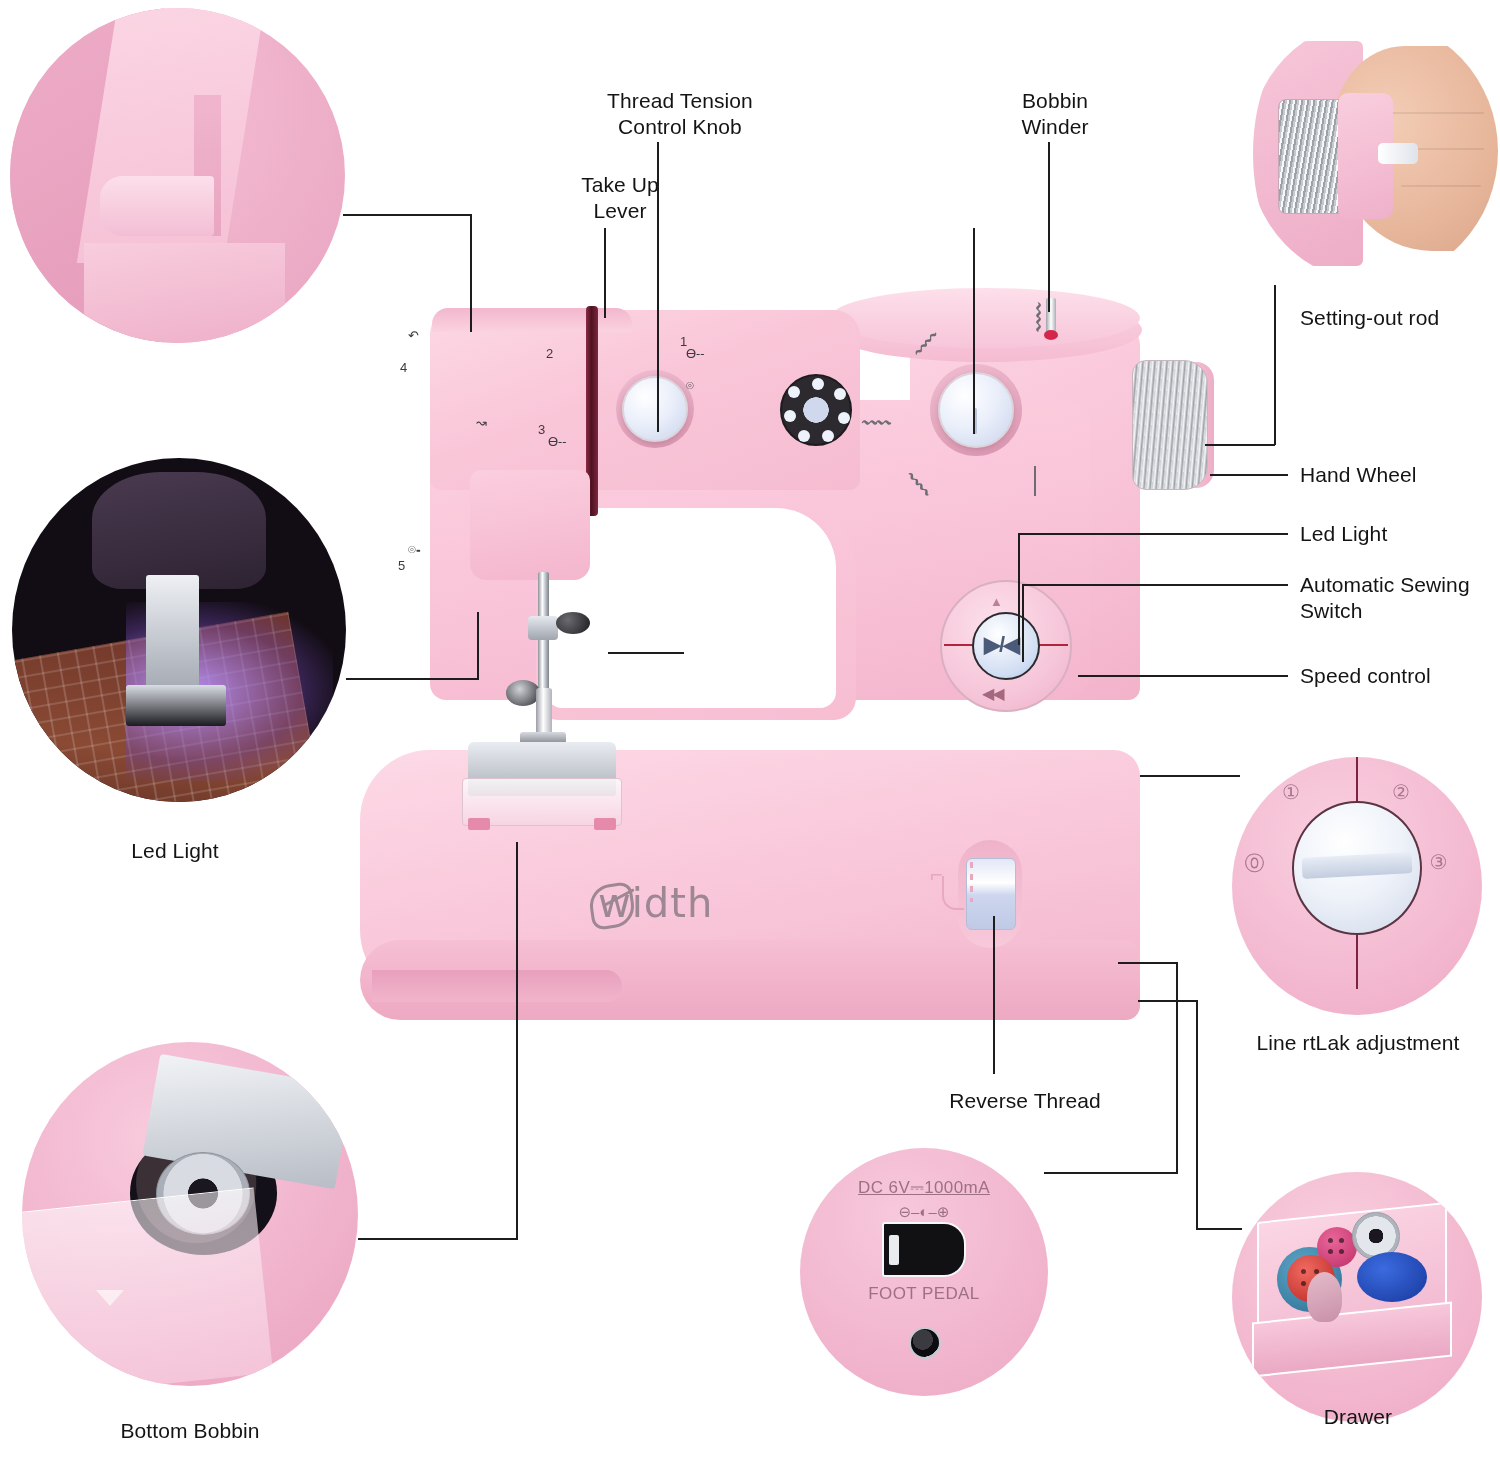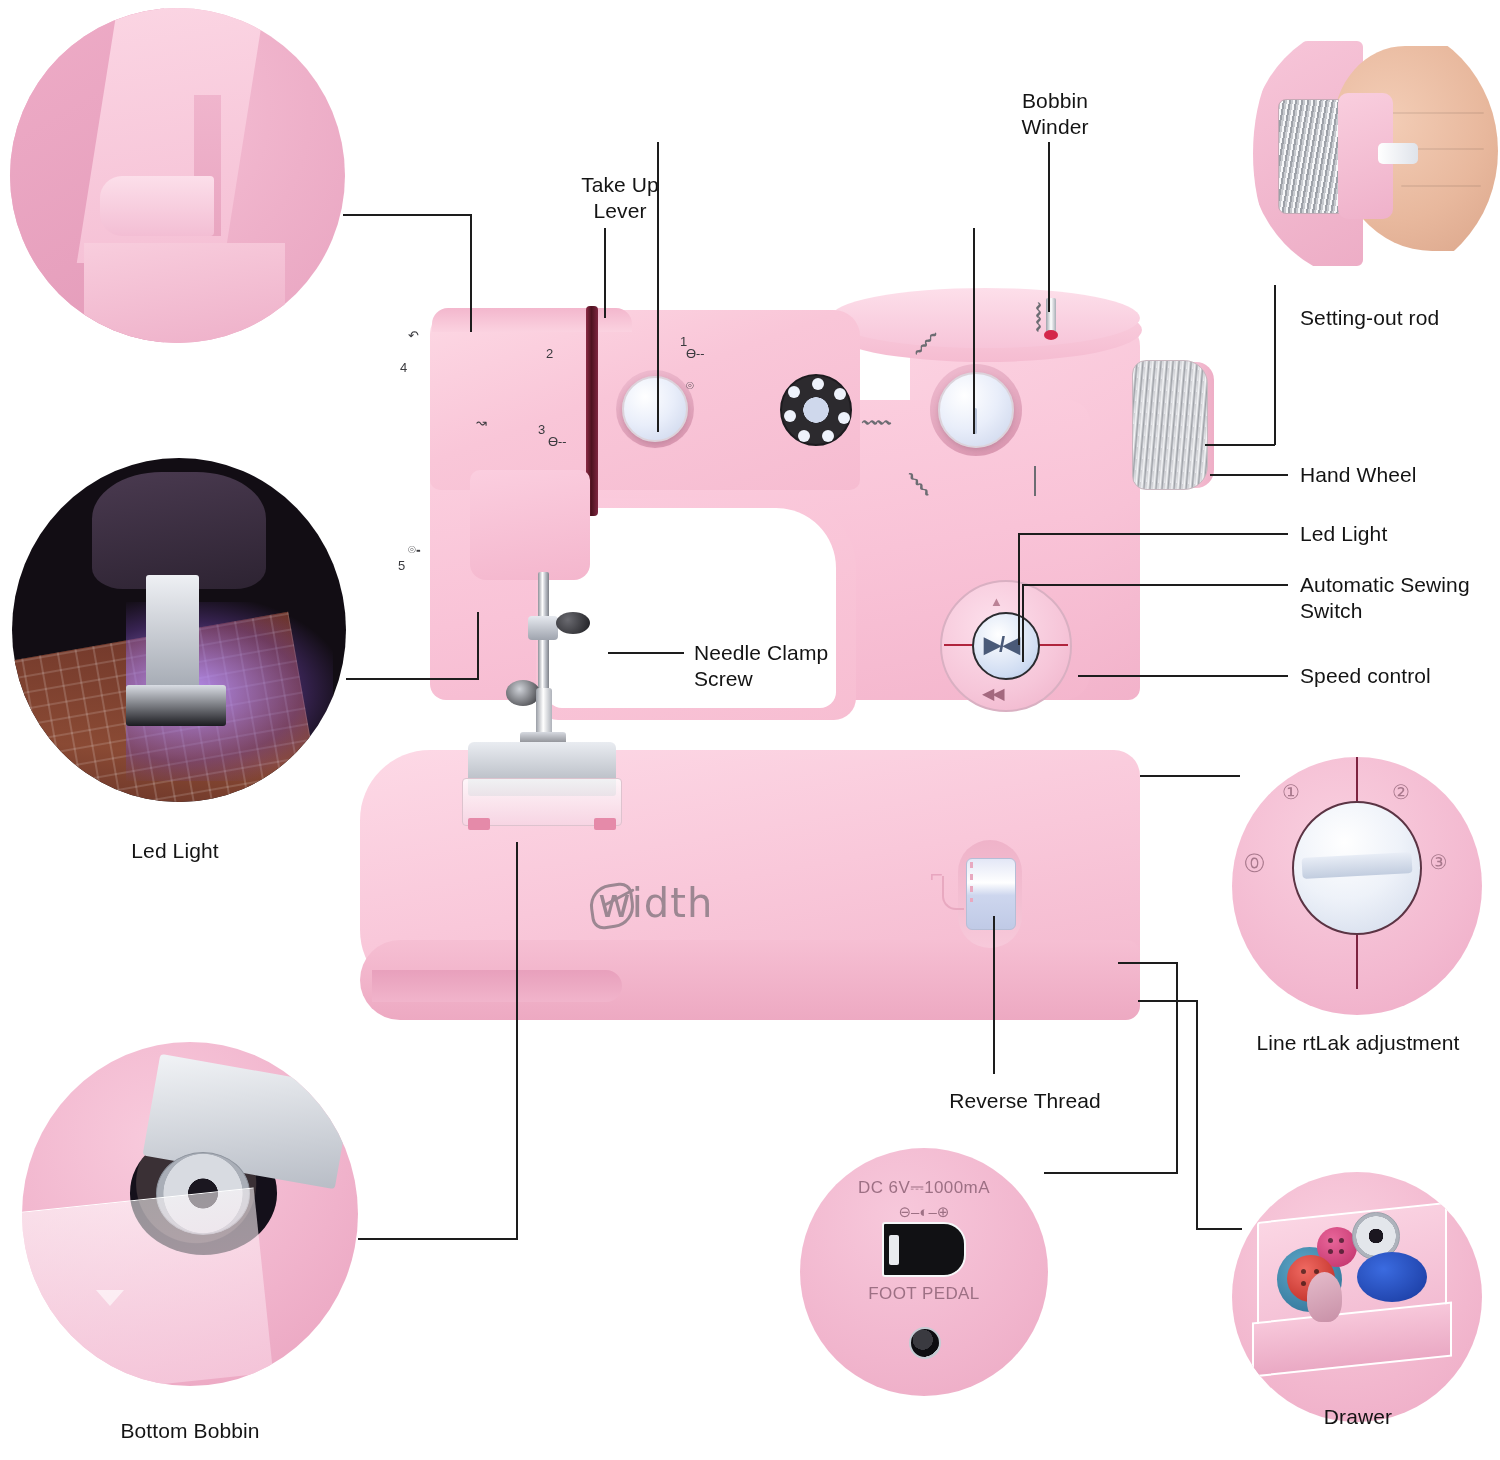--- a/index.html
+++ b/index.html
@@ -615,21 +615,21 @@
     <div class="lw-num" style="left:20%;top:9%;">①</div>
     <div class="lw-num" style="left:64%;top:9%;">②</div>
     <div class="lw-num" style="left:5%;top:36%;">⓪</div>
     <div class="lw-num" style="left:79%;top:36%;">③</div>
   </div>
   <div class="lbl c" style="left:1232px;top:1030px;width:252px;">Line rtLak adjustment</div>
 
   <div class="ln h" style="left:1140px;top:775px;width:100px;"></div>
 
   <div class="circ c-ac" style="left:800px;top:1148px;width:248px;height:248px;">
-    <div class="ac-txt" style="top:12%;">DC 6V⎓1000mA</div>
+    <div class="ac-txt" style="top:12%;text-decoration:underline;">DC 6V⎓1000mA</div>
     <div class="ac-sym" style="top:22%;">⊖–◐–⊕</div>
     <div class="ac-port"></div>
     <div class="ac-port-bar"></div>
     <div class="ac-txt" style="top:55%;">FOOT  PEDAL</div>
     <div class="ac-jack"></div>
   </div>
 
   <div class="ln h" style="left:1044px;top:1172px;width:134px;"></div>
   <div class="ln v" style="left:1176px;top:962px;height:212px;"></div>
   <div class="ln h" style="left:1118px;top:962px;width:60px;"></div>
@@ -658,28 +658,28 @@
   <div class="lbl c" style="left:1232px;top:1404px;width:252px;">Drawer</div>
 
   <div class="ln h" style="left:1196px;top:1228px;width:46px;"></div>
   <div class="ln v" style="left:1196px;top:1000px;height:230px;"></div>
   <div class="ln h" style="left:1138px;top:1000px;width:60px;"></div>
 
   <div class="lbl c" style="left:545px;top:172px;width:150px;">Take Up
 Lever</div>
   <div class="ln v" style="left:604px;top:228px;height:90px;"></div>
 
+  <div class="lbl c" style="left:585px;top:88px;width:190px;">Thread Tension
+Control Knob</div>
   <div class="ln v" style="left:657px;top:142px;height:290px;"></div>
 
   <div class="ln v" style="left:973px;top:228px;height:206px;"></div>
 
   <div class="lbl c" style="left:970px;top:88px;width:170px;">Bobbin
 Winder</div>
   <div class="ln v" style="left:1048px;top:142px;height:170px;"></div>
 
-  <div class="lbl l" style="left:694px;top:640px;width:220px;">Needle Clamp
-Screw</div>
   <div class="ln h" style="left:608px;top:652px;width:76px;"></div>
 
   <div class="lbl c" style="left:900px;top:1088px;width:250px;">Reverse Thread</div>
   <div class="ln v" style="left:993px;top:916px;height:158px;"></div>
 
 </div>
 
 </body></html>

